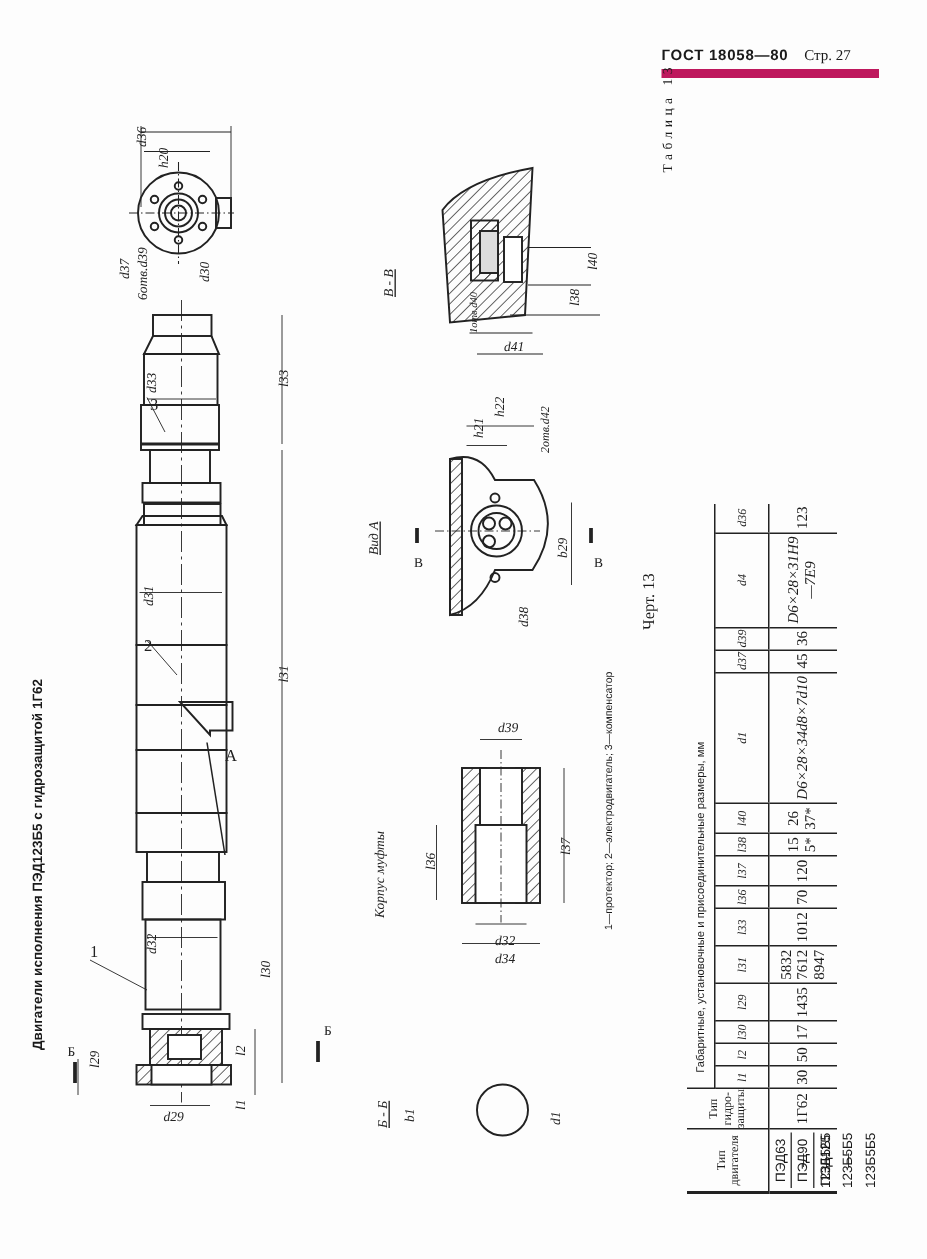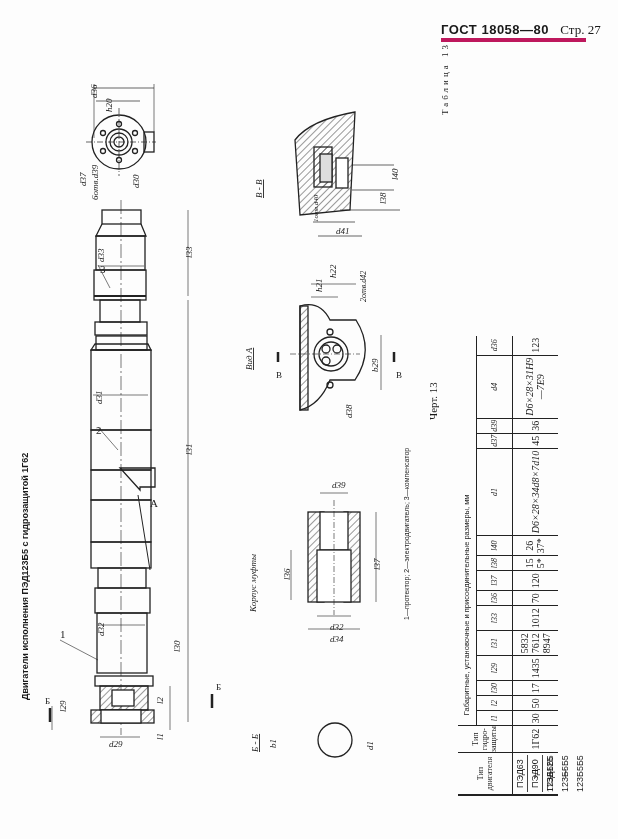--- a/index.html
+++ b/index.html
@@ -1,20 +1,20 @@
 <!DOCTYPE html>
 <html><head>
 <meta charset="utf-8">
 <style>
   * { box-sizing: border-box; margin: 0; padding: 0; }
   html, body { width: 618px; height: 839px; background: #fdfdfd; overflow: hidden; }
   body { position: relative; font-family: "Liberation Serif", serif; color: #1a1a1a; }
 
-  .header { position: absolute; left: 441px; top: 22px; width: 145px; height: 20px;
-    border-bottom: 4px solid #be185d; font-size: 13px; white-space: nowrap; }
+  .header { position: absolute; left: 441px; top: 32px; width: 145px; height: 20px;
+    border-bottom: 6px solid #be185d; font-size: 10px; white-space: nowrap; }
   .header .gost { font-family: "Liberation Sans", sans-serif; font-weight: bold; letter-spacing: 0.5px; }
   .header .page { margin-left: 8px; }
 
   .rot { position: absolute; transform-origin: 0 0; transform: rotate(-90deg); white-space: nowrap; }
 
   .title { left: 20px; top: 700px; font-family: "Liberation Sans", sans-serif; font-size: 9px; font-weight: bold; }
 
   svg.drawing { position: absolute; left: 0; top: 0; }
   .lbl { font-family: "Liberation Serif", serif; font-style: italic; font-size: 9px; fill: #222; }
   .lbl-u { text-decoration: underline; }

